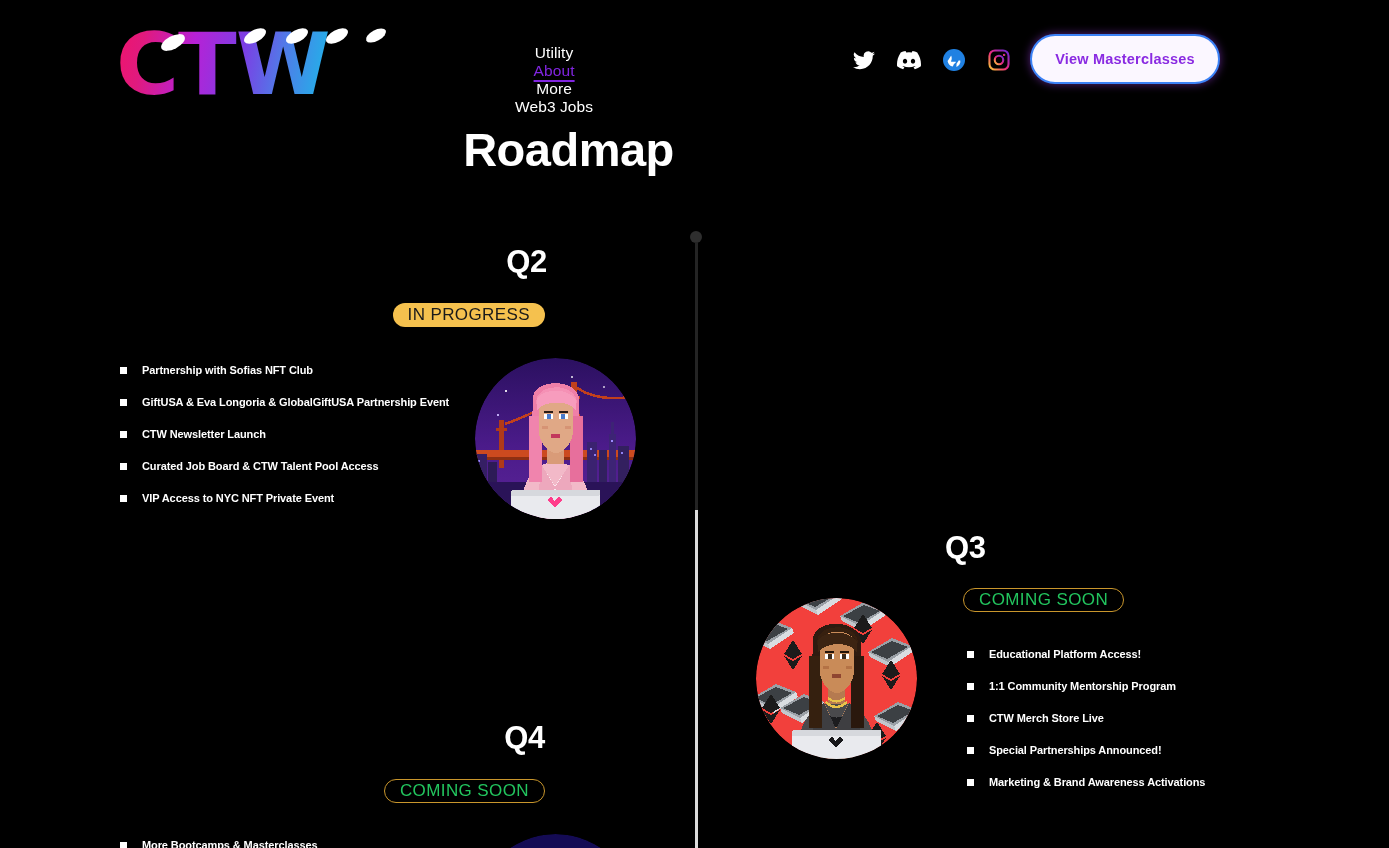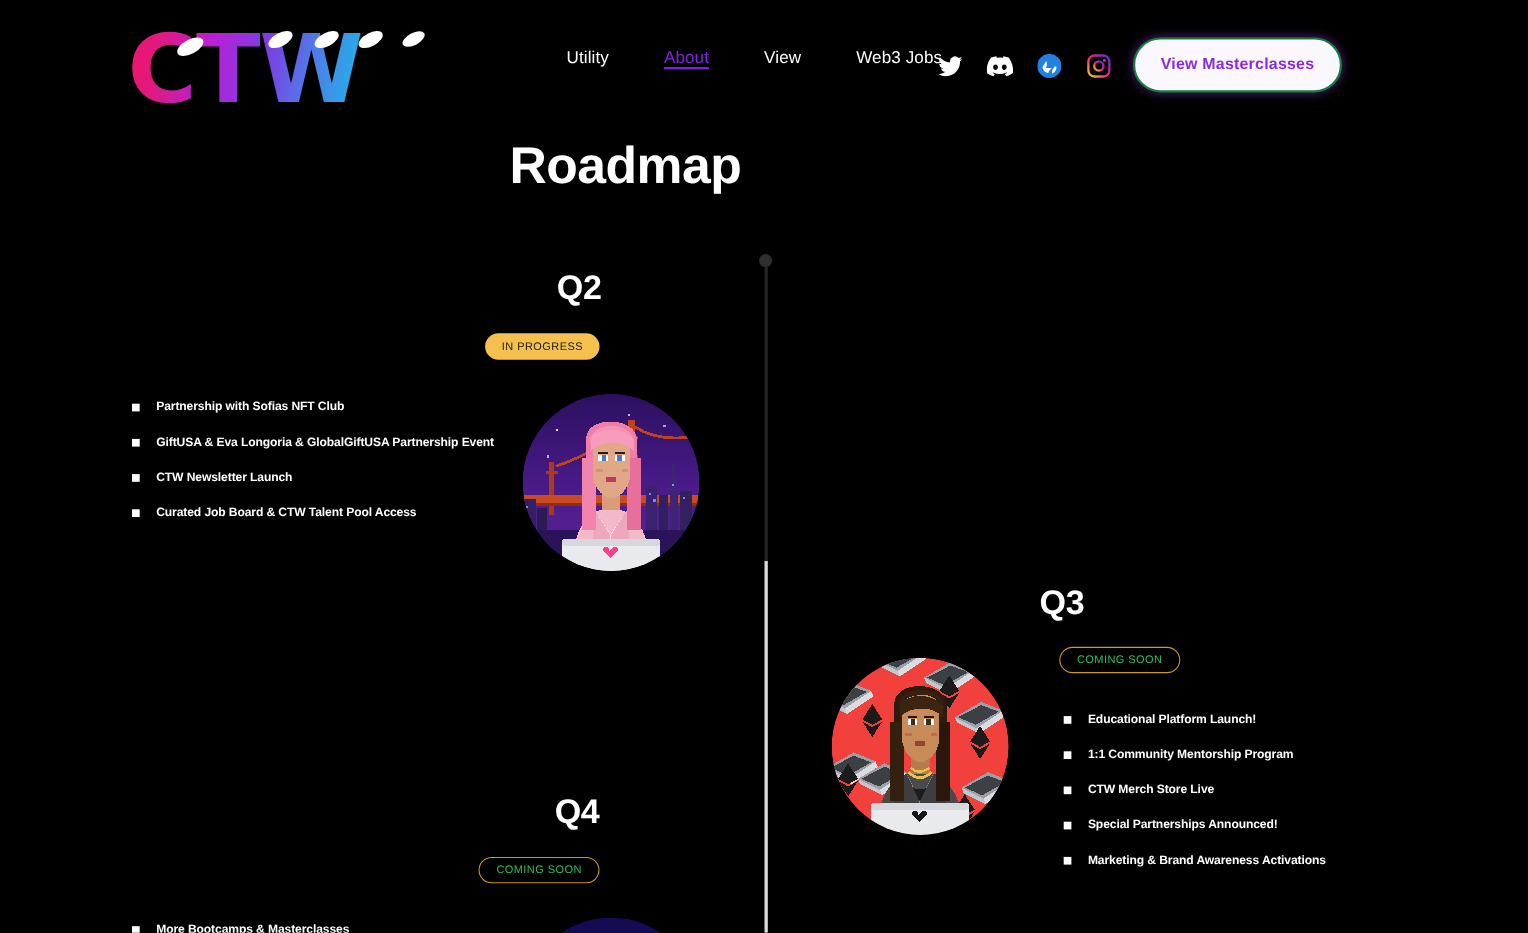--- a/index.html
+++ b/index.html
@@ -26,35 +26,35 @@
     -webkit-text-fill-color:transparent; color:transparent;
     font-family:"DejaVu Sans", sans-serif;
     user-select:none;
   }
   .logo-shine {
     position:absolute; pointer-events:none;
     background:#fff; border-radius:50%;
     transform:rotate(-28deg);
   }
 
-  .nav { position:absolute; left:490px; top:44px; display:flex; align-items:center; gap:0; }
+  .nav { position:absolute; left:490px; top:44px; display:flex; align-items:center; gap:0;flex-direction:column; }
   .nav a {
     color:#fff; text-decoration:none;
     font-size:15.5px; font-weight:500; letter-spacing:0.1px;
     padding:0 25px; white-space:nowrap;
   }
   .nav a.active { color:#8125e0; text-decoration:underline; text-underline-offset:4px; text-decoration-thickness:1.5px; }
 
   .socials { position:absolute; left:852px; top:48px; display:flex; align-items:center; gap:21px; }
   .social { display:flex; align-items:center; justify-content:center; width:24px; height:24px; cursor:pointer; }
 
   .cta {
     position:absolute; left:1030px; top:34px;
     width:190px; height:50px; border-radius:26px;
-    background:#fbf7ff; border:2px solid #15803d;
+    background:#fbf7ff; border:2px solid #3b82f6;
     color:#8a2be2; font-size:14.5px; font-weight:700;
     display:flex; align-items:center; justify-content:center;
     box-shadow:0 0 10px rgba(162,63,232,0.55);
     cursor:pointer; letter-spacing:0.2px;
   }
 
   
   .page-title {
     position:absolute; top:122px; left:0; width:1137px;
     text-align:center; color:#fff;
@@ -73,21 +73,21 @@
   .tl-line-light {
     position:absolute; left:694.5px; top:510px;
     width:3px; height:338px; background:#dcdcdc;
   }
 
   
   .q-head { color:#fff; font-weight:800; font-size:31px; letter-spacing:-0.3px; }
   .badge {
     display:inline-flex; align-items:center; justify-content:center;
     height:24px; padding:0 15px; border-radius:14px;
-    font-size:10px; letter-spacing:0.4px; white-space:nowrap;
+    font-size:17px; letter-spacing:0.4px; white-space:nowrap;
   }
   .badge.progress { background:#f5c14e; color:#1a1a1a; font-weight:500; }
   .badge.soon { background:transparent; color:#22c55e; border:1.5px solid #c9962c; font-weight:400; }
 
   ul.q-list { list-style:none; }
   ul.q-list li {
     color:#fff; font-size:11px; font-weight:700;
     line-height:32px; position:relative; padding-left:26px;
     margin-bottom:0px; letter-spacing:-0.1px;
   }
@@ -131,21 +131,21 @@
 
     <div class="logo-shine" style="left:160px;top:36px;width:26px;height:13px;"></div>
     <div class="logo-shine" style="left:243px;top:30px;width:24px;height:12px;"></div>
     <div class="logo-shine" style="left:285px;top:30px;width:24px;height:12px;"></div>
     <div class="logo-shine" style="left:325px;top:30px;width:24px;height:12px;"></div>
     <div class="logo-shine" style="left:365px;top:30px;width:22px;height:11px;"></div>
 
     <nav class="nav">
       <a href="#">Utility</a>
       <a href="#" class="active">About</a>
-      <a href="#">View</a>
+      <a href="#">More</a>
       <a href="#">Web3 Jobs</a>
     </nav>
 
     <div class="socials">
       <span class="social">
         <svg width="22" height="19" viewBox="0 0 24 20">
             <path fill="#fff" d="M24 2.4a9.6 9.6 0 0 1-2.83.79A4.95 4.95 0 0 0 23.34.4a9.8 9.8 0 0 1-3.13 1.2A4.92 4.92 0 0 0 11.8 6.1 13.97 13.97 0 0 1 1.67.9 4.93 4.93 0 0 0 3.2 7.48 4.87 4.87 0 0 1 .96 6.87v.06a4.93 4.93 0 0 0 3.95 4.83 4.96 4.96 0 0 1-2.22.08 4.93 4.93 0 0 0 4.6 3.43A9.88 9.88 0 0 1 0 17.3a13.94 13.94 0 0 0 7.55 2.22c9.06 0 14.01-7.52 14.01-14.04l-.02-.64A10 10 0 0 0 24 2.4z"></path>
           </svg>
       </span>
       <span class="social">
@@ -187,20 +187,21 @@
   <div id="q2">
     <div class="q-head">Q2</div>
     <div class="badge-row">
       <span class="badge progress">IN PROGRESS</span>
     </div>
     <ul class="q-list">
       <li>Partnership with Sofias NFT Club</li>
       <li>GiftUSA &amp; Eva Longoria &amp; GlobalGiftUSA Partnership Event</li>
       <li>CTW Newsletter Launch</li>
       <li>Curated Job Board &amp; CTW Talent Pool Access</li>
+      <li>VIP Access to NYC NFT Private Event</li>
     </ul>
   </div>
 
   <div class="avatar" id="avatar-q2">
     <svg width="161" height="161" viewBox="0 0 161 161" shape-rendering="crispEdges">
       <defs>
         <clipPath id="cq2">
             <circle cx="80.5" cy="80.5" r="80.5"></circle>
           </clipPath>
         <linearGradient id="sky2" x1="0" y1="0" x2="0" y2="1">
@@ -278,21 +279,21 @@
       </g>
     </svg>
   </div>
 
   <div id="q3">
     <div class="q-head">Q3</div>
     <div class="badge-row">
       <span class="badge soon">COMING SOON</span>
     </div>
     <ul class="q-list right">
-      <li>Educational Platform Launch!</li>
+      <li>Educational Platform Access!</li>
       <li>1:1 Community Mentorship Program</li>
       <li>CTW Merch Store Live</li>
       <li>Special Partnerships Announced!</li>
       <li>Marketing &amp; Brand Awareness Activations</li>
     </ul>
   </div>
 
   <div class="avatar" id="avatar-q3">
     <svg width="161" height="161" viewBox="0 0 161 161" shape-rendering="crispEdges">
       <defs>

